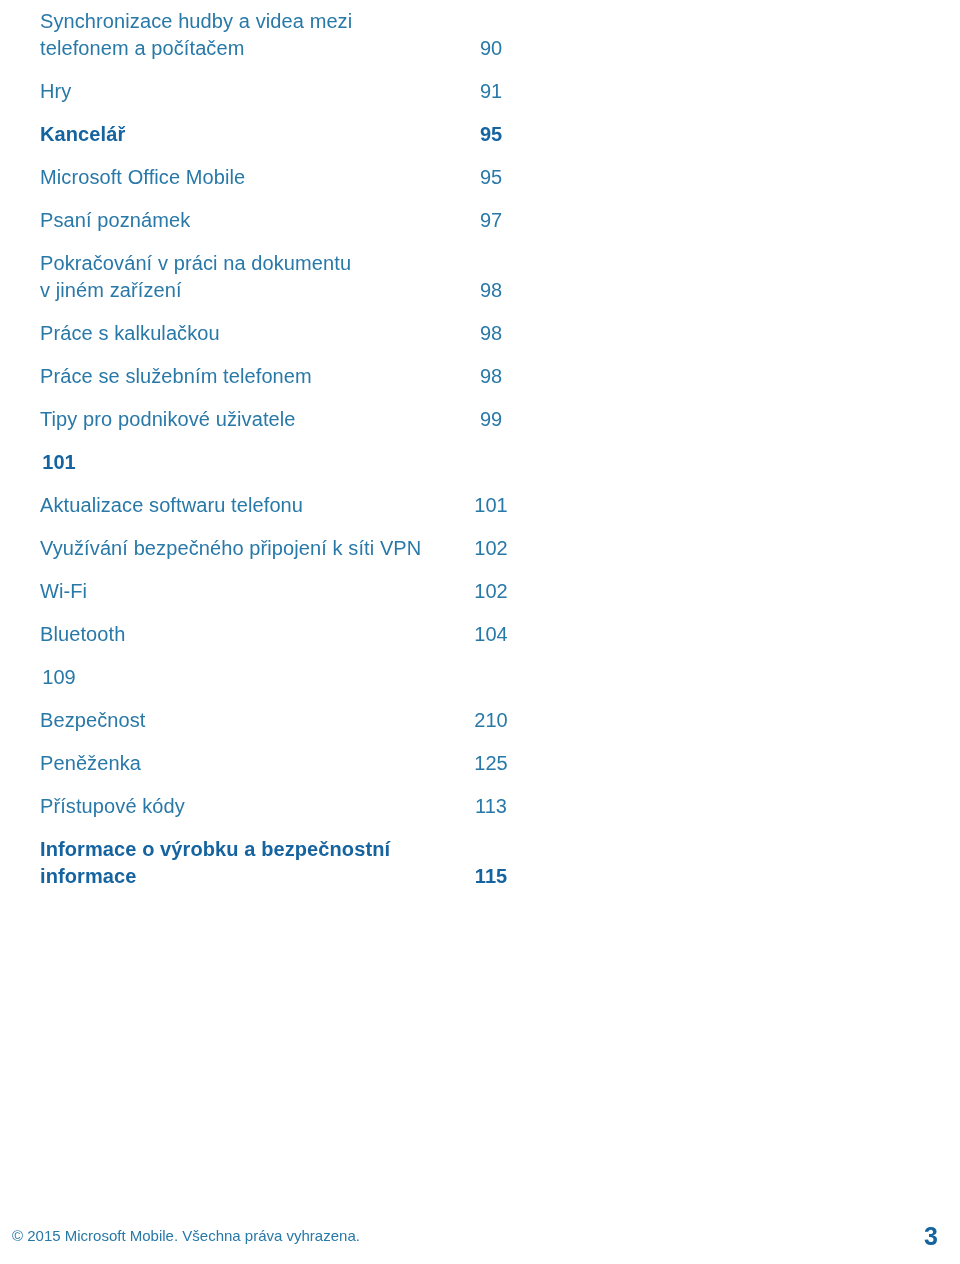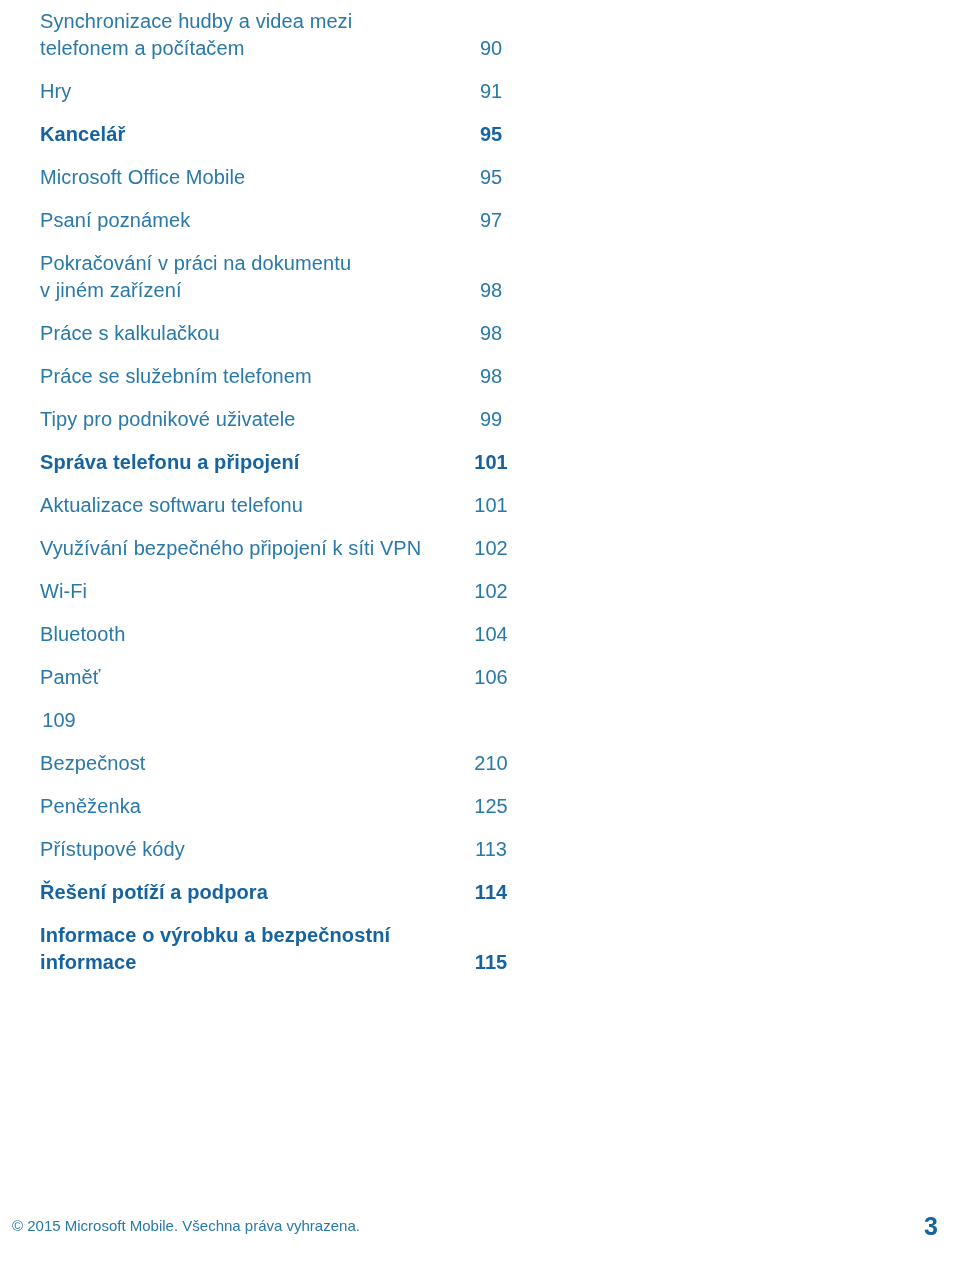--- a/index.html
+++ b/index.html
@@ -54,21 +54,21 @@
   .toc-row.is-heading .toc-page {
     font-weight: bold;
     color: #15639f;
   }
 
   
   #footer {
     position: absolute;
     left: 12px;
     right: 12px;
-    bottom: 28px;
+    bottom: 18px;
     height: 30px;
   }
   #footer-copyright {
     position: absolute;
     left: 0;
     bottom: 0;
     font-size: 15px;
     line-height: 20px;
     color: #2878a8;
     white-space: nowrap;
@@ -119,63 +119,54 @@
     </div>
     <div class="toc-row">
       <span class="toc-label">Práce se služebním telefonem</span>
       <span class="toc-page">98</span>
     </div>
     <div class="toc-row">
       <span class="toc-label">Tipy pro podnikové uživatele</span>
       <span class="toc-page">99</span>
     </div>
     <div class="toc-row is-heading">
-      <span class="toc-label">Správa telefonu a připojení</span>
       <span class="toc-page">101</span>
     </div>
     <div class="toc-row">
       <span class="toc-label">Aktualizace softwaru telefonu</span>
       <span class="toc-page">101</span>
     </div>
     <div class="toc-row">
       <span class="toc-label">Využívání bezpečného připojení k síti VPN</span>
       <span class="toc-page">102</span>
     </div>
     <div class="toc-row">
       <span class="toc-label">Wi-Fi</span>
       <span class="toc-page">102</span>
     </div>
     <div class="toc-row">
       <span class="toc-label">Bluetooth</span>
       <span class="toc-page">104</span>
     </div>
     <div class="toc-row">
-      <span class="toc-label">Paměť</span>
-      <span class="toc-page">106</span>
-    </div>
-    <div class="toc-row">
       <span class="toc-page">109</span>
     </div>
     <div class="toc-row">
       <span class="toc-label">Bezpečnost</span>
       <span class="toc-page">210</span>
     </div>
     <div class="toc-row">
       <span class="toc-label">Peněženka</span>
       <span class="toc-page">125</span>
     </div>
     <div class="toc-row">
       <span class="toc-label">Přístupové kódy</span>
       <span class="toc-page">113</span>
     </div>
     <div class="toc-row is-heading">
-      <span class="toc-label">Řešení potíží a podpora</span>
-      <span class="toc-page">114</span>
-    </div>
-    <div class="toc-row is-heading">
       <span class="toc-label">Informace o výrobku a bezpečnostní
 informace</span>
       <span class="toc-page">115</span>
     </div>
   </div>
 
 <div id="footer">
   <div id="footer-copyright">© 2015 Microsoft Mobile. Všechna práva vyhrazena.</div>
   <div id="footer-pagenum">3</div>
 </div>

